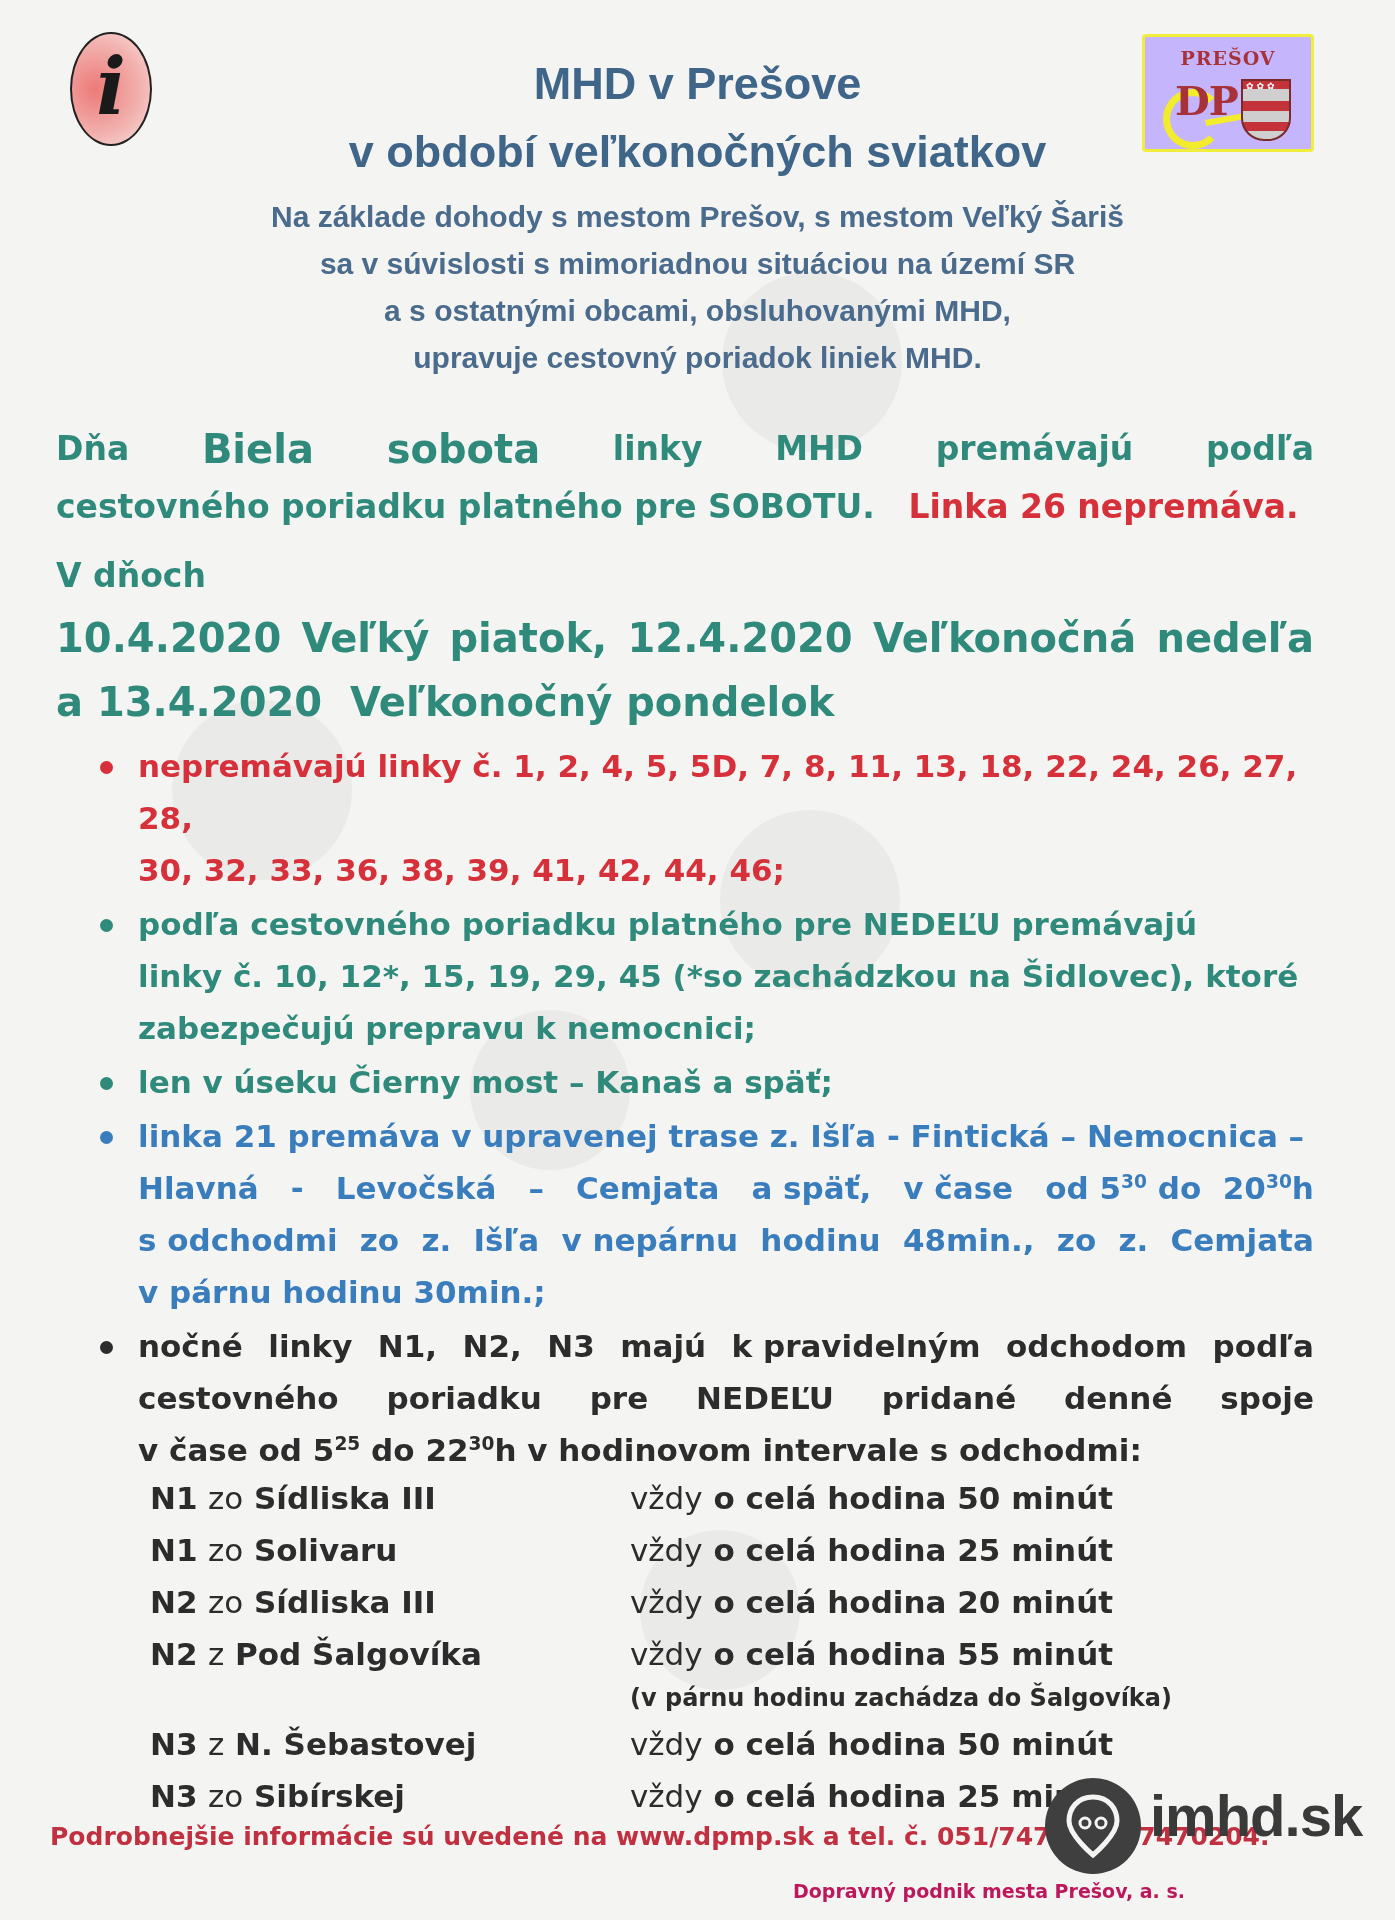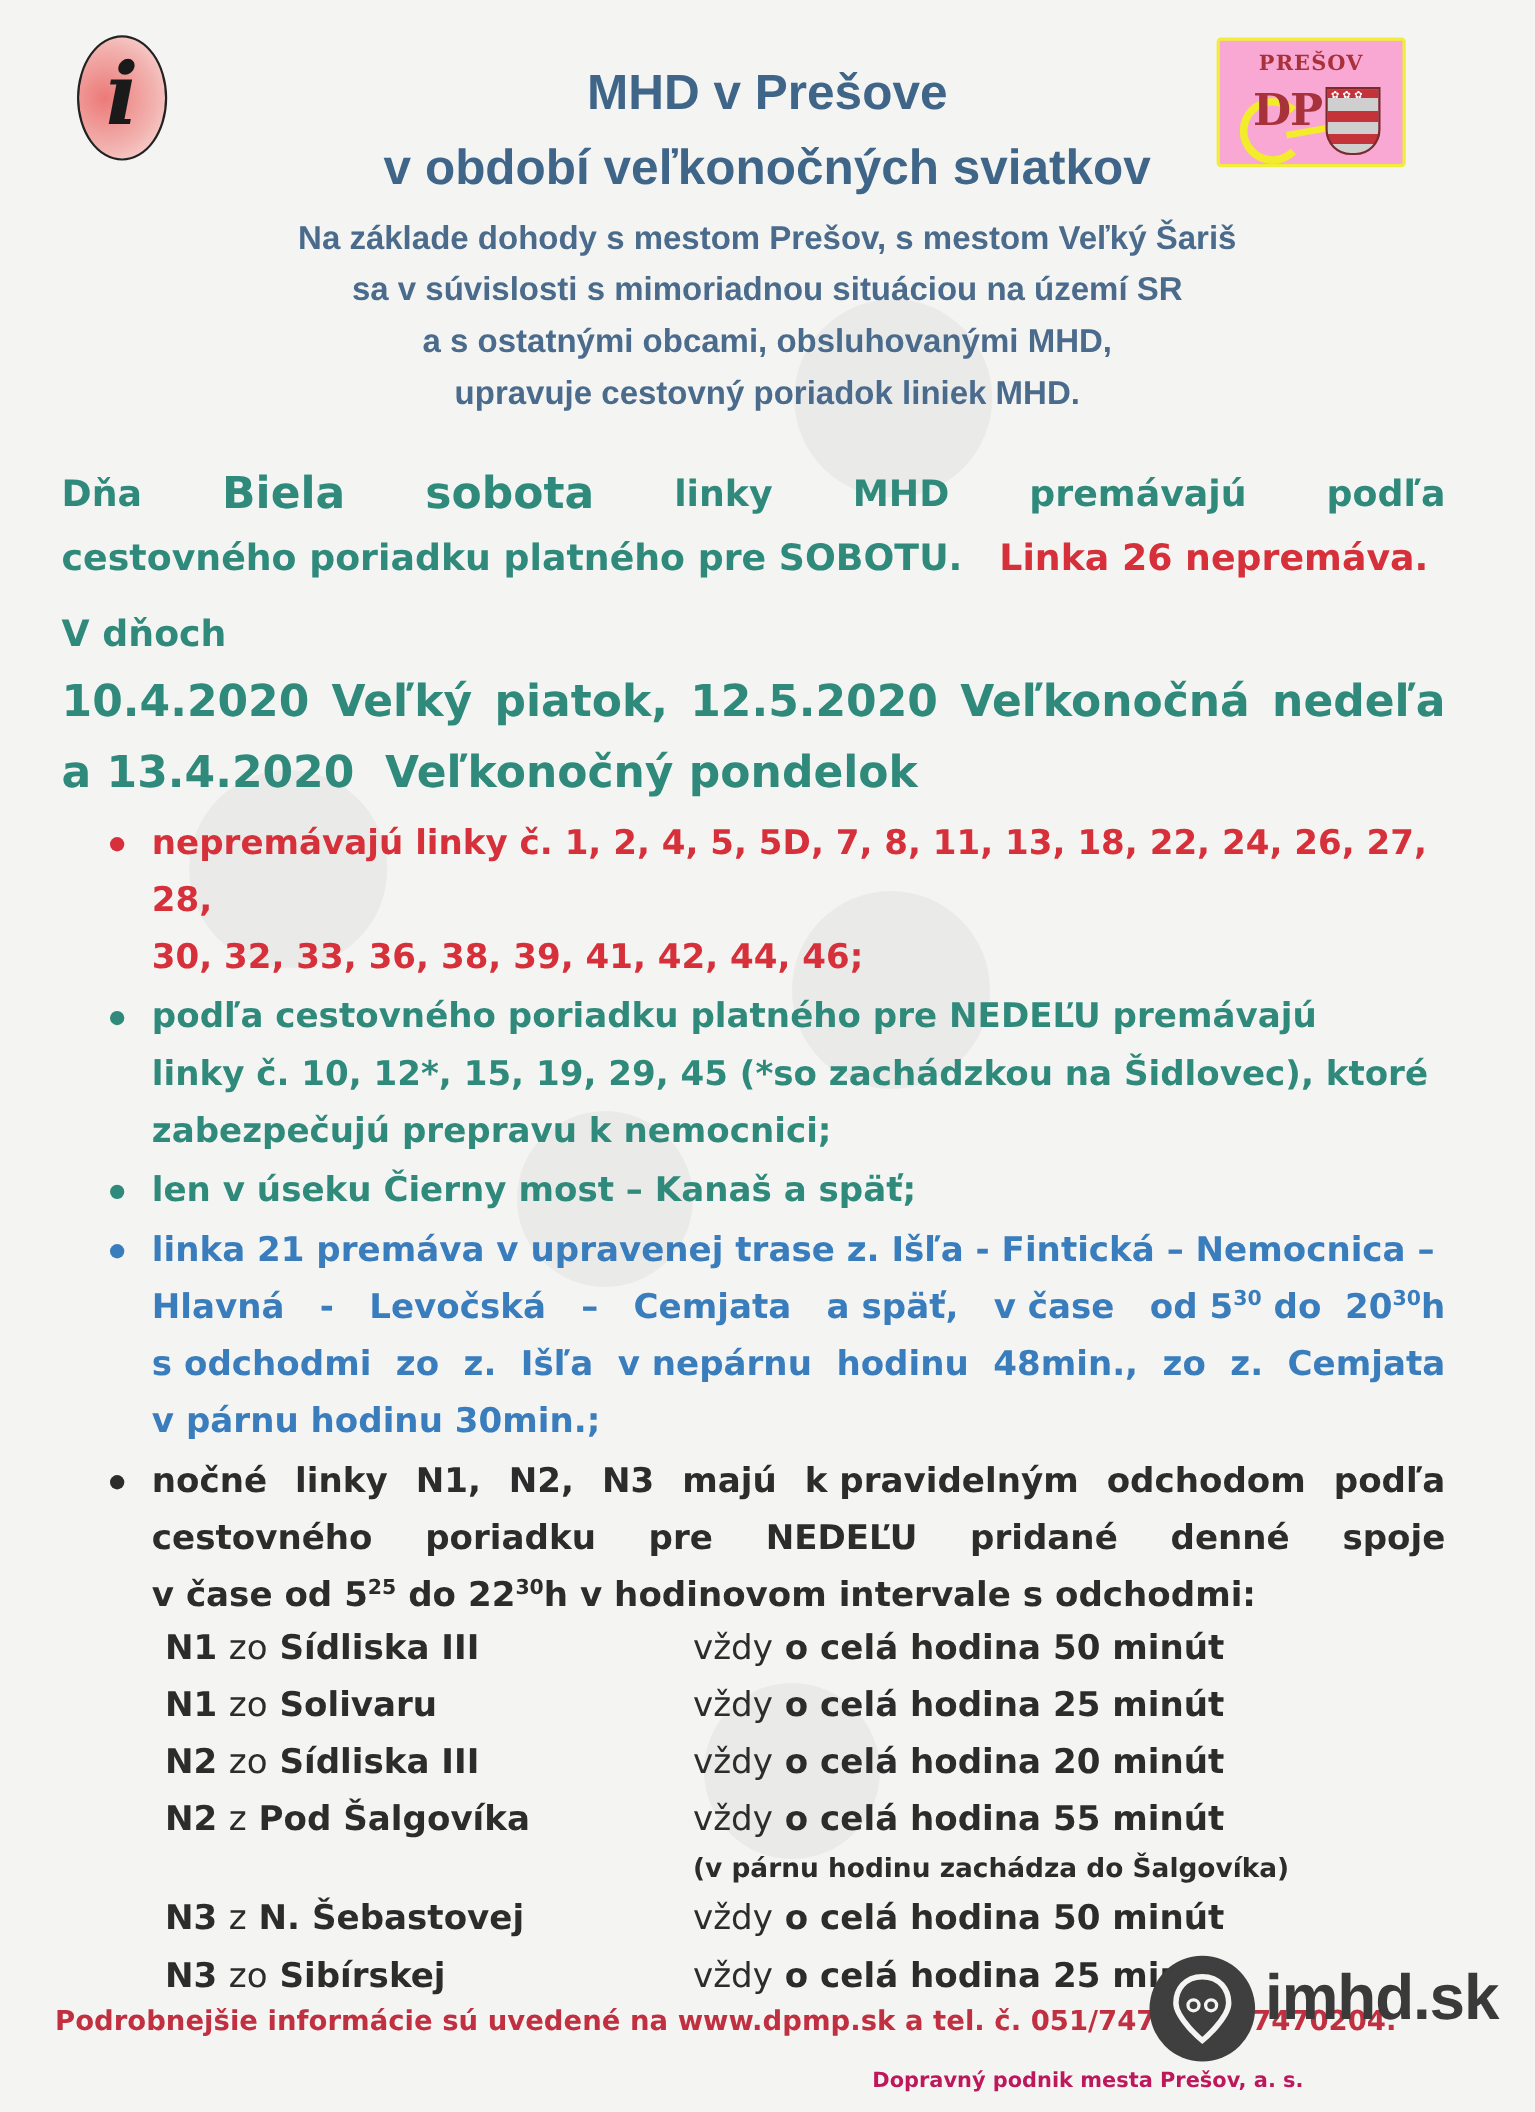--- a/index.html
+++ b/index.html
@@ -15,22 +15,22 @@
     left: 70px; top: 32px; width: 78px; height: 110px;
     border: 2px solid #222; border-radius: 50%;
     background: radial-gradient(ellipse at 30% 50%, #ec7a78 0%, #f2b3b0 60%, #f9e3e1 100%);
     display: flex; align-items: center; justify-content: center;
   }
   .info-icon span {
     font-family: "DejaVu Serif", serif; font-style: italic; font-weight: bold;
     font-size: 78px; color: #1a1a1a; line-height: 1; margin-top: -4px;
   }
   .logo {
-    left: 1106px; top: 34px; width: 166px; height: 112px;
-    border: 3px solid #f0ee3a; border-radius: 4px; background: #f9a8d4;
+    left: 1142px; top: 34px; width: 166px; height: 112px;
+    border: 3px solid #f0ee3a; border-radius: 4px; background: #c4b5fd;
   }
   .logo-city {
     position: absolute; left: 12px; top: 10px; width: 142px; text-align: center;
     font-family: "DejaVu Serif", serif; font-weight: bold; font-size: 19px;
     color: #a8323a; letter-spacing: 1px;
   }
   .logo-ring {
     position: absolute; left: 18px; top: 52px; width: 46px; height: 46px;
     border: 7px solid #f2ec2c; border-radius: 50%; border-right-color: transparent;
   }
@@ -151,21 +151,21 @@
   </div>
 </div>
 
 <div class="abs txt teal vdnoch">V dňoch</div>
 
 <div class="abs txt teal dates">
   <div class="just">
     <span>10.4.2020</span>
     <span>Veľký</span>
     <span>piatok,</span>
-    <span>12.5.2020</span>
+    <span>12.4.2020</span>
     <span>Veľkonočná</span>
     <span>nedeľa</span>
   </div>
   <div style="white-space:pre;">a 13.4.2020  Veľkonočný pondelok</div>
 </div>
 
 <div class="abs txt list">
   <div class="li red">
     <span class="dot" style="background:#d6303a;"></span>
     <div>nepremávajú linky č. 1, 2, 4, 5, 5D, 7, 8, 11, 13, 18, 22, 24, 26, 27, 28,</div>

